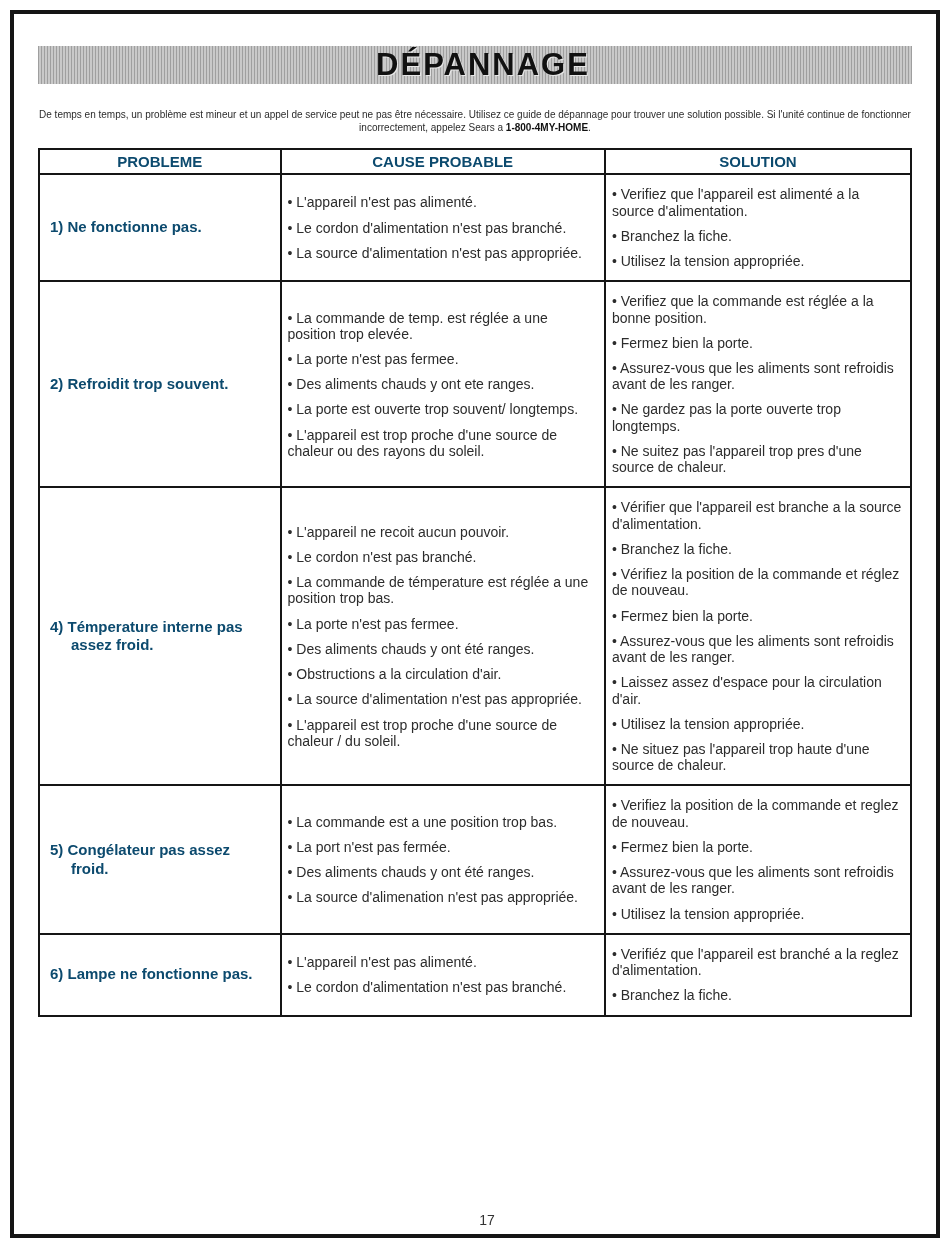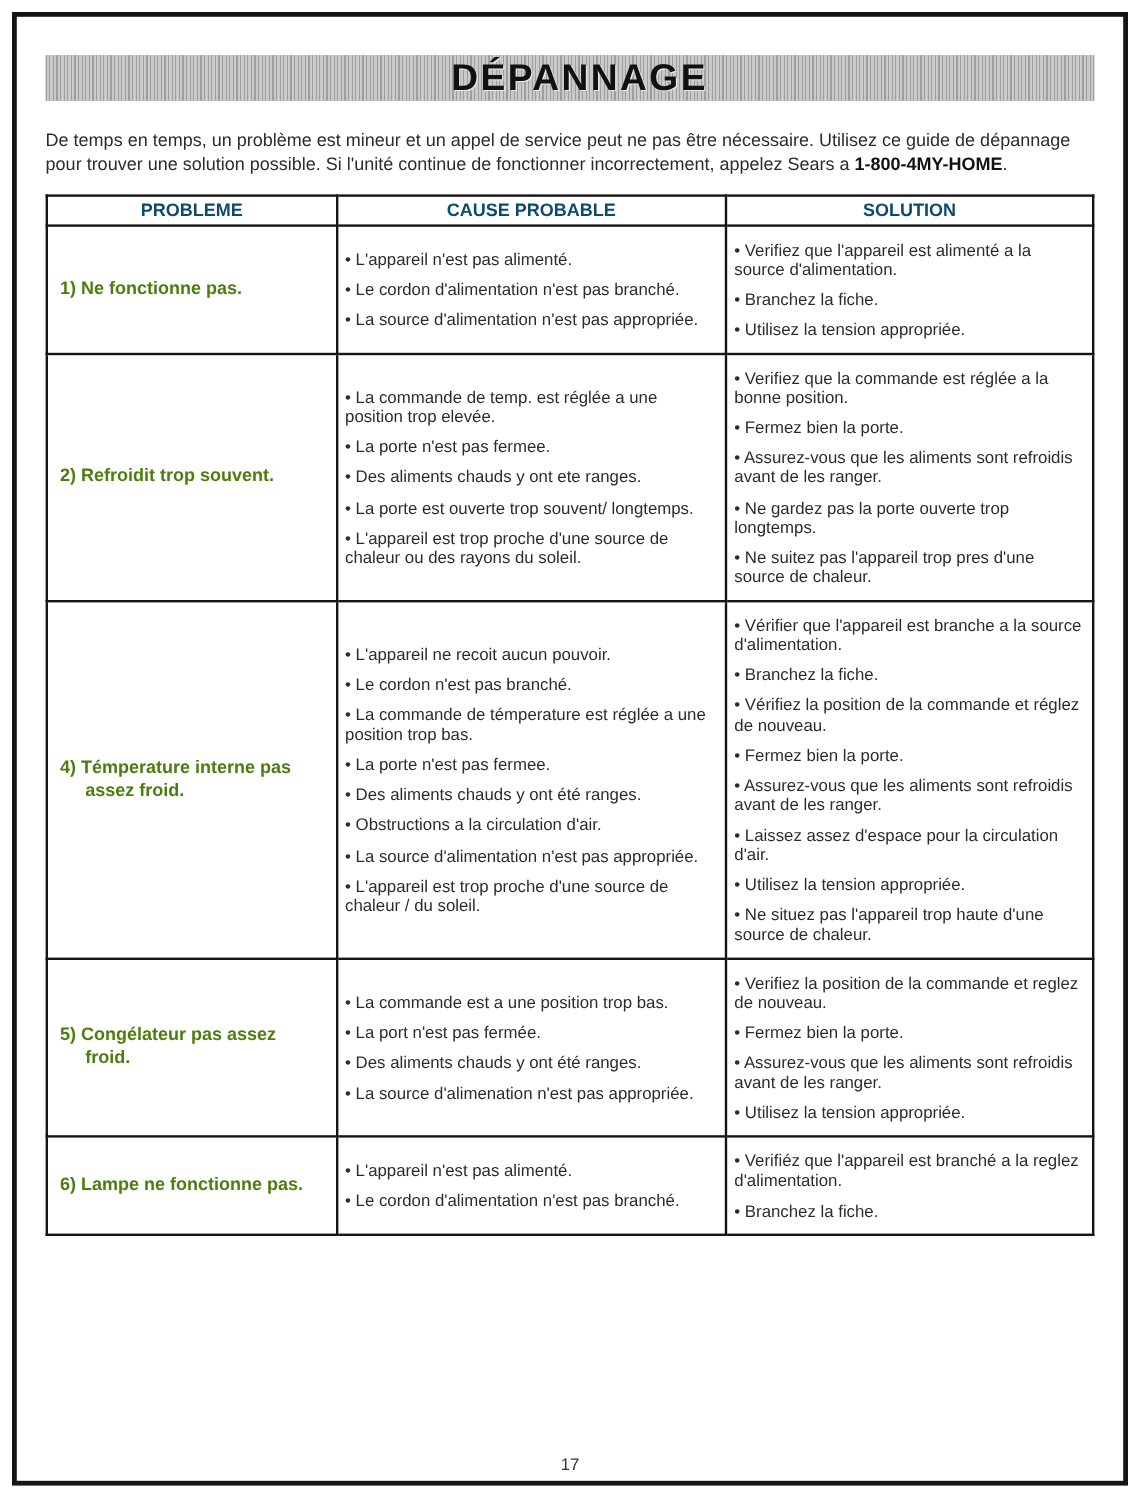--- a/index.html
+++ b/index.html
@@ -34,23 +34,24 @@
   .title-banner h1 {
     margin: 0;
     font-size: 31px;
     font-weight: 800;
     letter-spacing: 2px;
     color: #111;
     text-shadow: 1px 1px 0 #e7e7e7;
   }
   .intro {
     margin: 24px 0 14px 0;
-    font-size: 15px;
+    font-size: 10px;
     line-height: 1.32;
     color: #2c2c2c;
+    text-align: center;
   }
   .intro strong { color: #111; }
   table.trouble-table {
     width: 100%;
     border-collapse: collapse;
     border: 2.5px solid #151515;
     table-layout: fixed;
   }
   .trouble-table th {
     border: 2px solid #151515;
@@ -67,31 +68,31 @@
     font-size: 14px;
     line-height: 1.16;
   }
   .col-problem { width: 27.7%; }
   .col-cause   { width: 37.2%; }
   .col-solution{ width: 35.1%; }
   td.problem-cell { padding: 6px 8px 6px 10px; }
   .problem-text {
     font-weight: bold;
     font-size: 15px;
-    color: #4d7c0f;
+    color: #0c4a6e;
     padding-left: 1.4em;
     text-indent: -1.4em;
     line-height: 1.25;
   }
   td.bullet-cell { vertical-align: middle; }
   .bullet { margin: 9px 0; color: #2c2c2c; }
   .page-number {
     position: absolute;
     bottom: 6px;
-    left: 0;
+    left: 12px;
     width: 100%;
     text-align: center;
     font-size: 14px;
     color: #333;
   }
 </style>
 </head>
 <body>
 
 <div class="page-frame">

